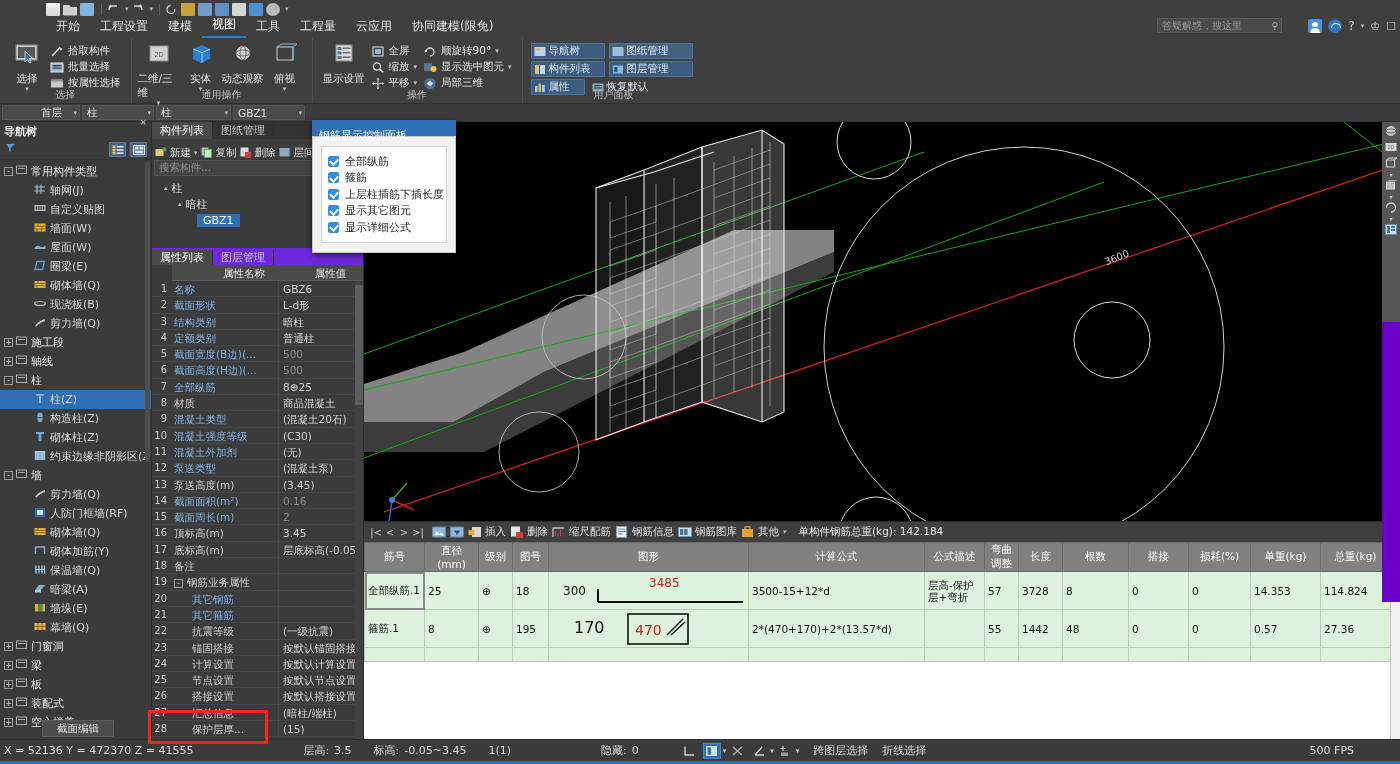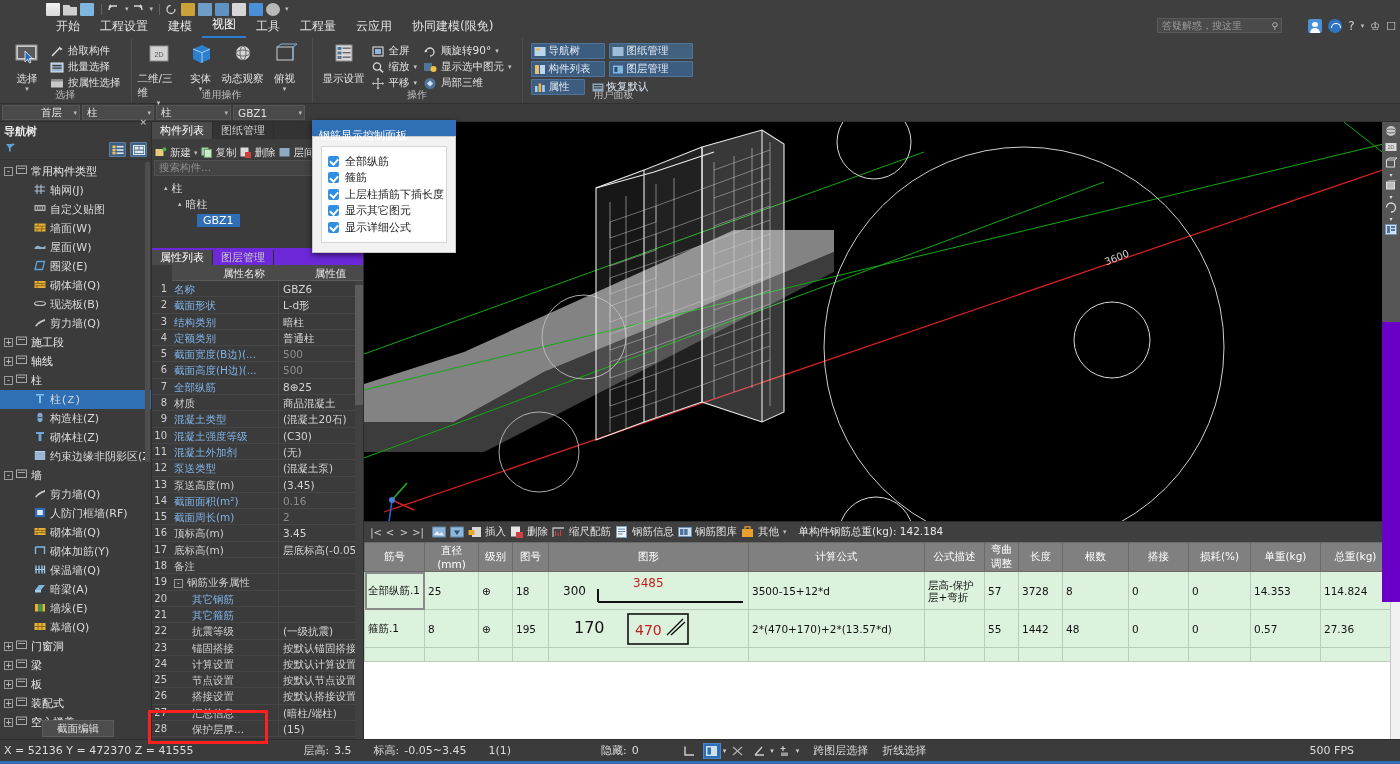--- a/index.html
+++ b/index.html
@@ -82,21 +82,21 @@
 
   
   .navpanel { width:152px; background:#3b3b3b; display:flex; flex-direction:column; border-right:1px solid #2d2d2d; position:relative;}
   .nav-head { height:18px; display:flex; align-items:center; padding:0 4px; font-size:11px; font-weight:bold; color:#e8e8e8; position:relative;}
   .nav-close{ position:absolute; right:4px; top:-5px; font-size:9px; color:#b0b0b0;}
   .nav-tools { height:20px; display:flex; align-items:center; padding:0 4px; gap:4px; border-bottom:1px solid #343434;}
   .nav-tools .sp { flex:1; }
   .tbtn { width:17px;height:15px; display:flex;align-items:center;justify-content:center; border:1px solid #5a7ea5; background:#41617f; border-radius:1px;}
   .tree { flex:1; overflow:hidden; padding-top:2px; position:relative;}
   .tnode { display:flex; align-items:center; height:19px; padding-left:4px; cursor:default; white-space:nowrap; }
-  .tnode.sel { background:#2f6fb5;font-family:Liberation Mono, monospace; }
+  .tnode.sel { background:#2f6fb5; }
   .tnode .exp { width:9px;height:9px; margin-right:3px; flex:none; border:1px solid #9a9a9a; color:#d8d8d8;
                 font-size:8px; line-height:7px; text-align:center; }
   .tnode .exp.none { border:none; }
   .tnode .ic { margin-right:4px; }
   .tnode .lb { font-size:11px; color:#d9d9d9; }
   .tnode.root > .lb { color:#e8e8e8; }
   .lvl1 { padding-left:4px; }
   .lvl2 { padding-left:22px; }
   .navscroll { position:absolute; right:1px; top:40px; width:5px; height:300px; background:#4e4e4e; border-radius:2px;}
 
@@ -1202,21 +1202,21 @@
                 </tr>
               </thead>
             <tbody id="grid-body">
                 <tr>
                   <td class="selcell">全部纵筋.1</td>
                   <td>25</td>
                   <td>⊕</td>
                   <td>18</td>
                   <td class="shapecell">
                     <span style="position:absolute;left:14px;top:12px;font-size:12px;color:#111;">300</span>
-                    <span style="position:absolute;left:84px;top:4px;font-size:12px;color:#c02020;">3485</span>
+                    <span style="position:absolute;left:100px;top:4px;font-size:12px;color:#c02020;">3485</span>
                     <svg style="position:absolute;left:46px;top:16px;" width="150" height="18" viewBox="0 0 150 18">
                       <path d="M3 1 L3 14 M3 14 L148 14" stroke="#111" stroke-width="2" fill="none"></path>
                     </svg>
                   </td>
                   <td>3500-15+12*d</td>
                   <td style="white-space: normal; line-height: 12px;">层高-保护层+弯折</td>
                   <td>57</td>
                   <td>3728</td>
                   <td>8</td>
                   <td>0</td>

